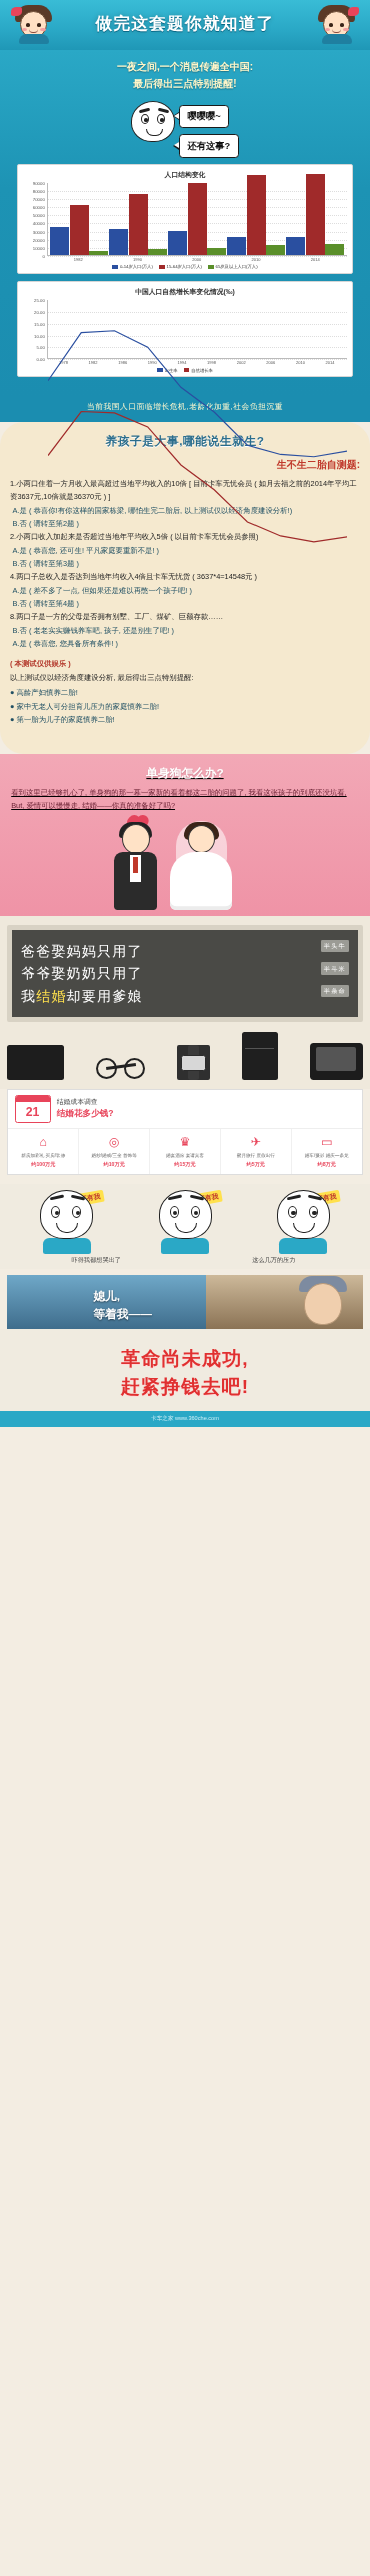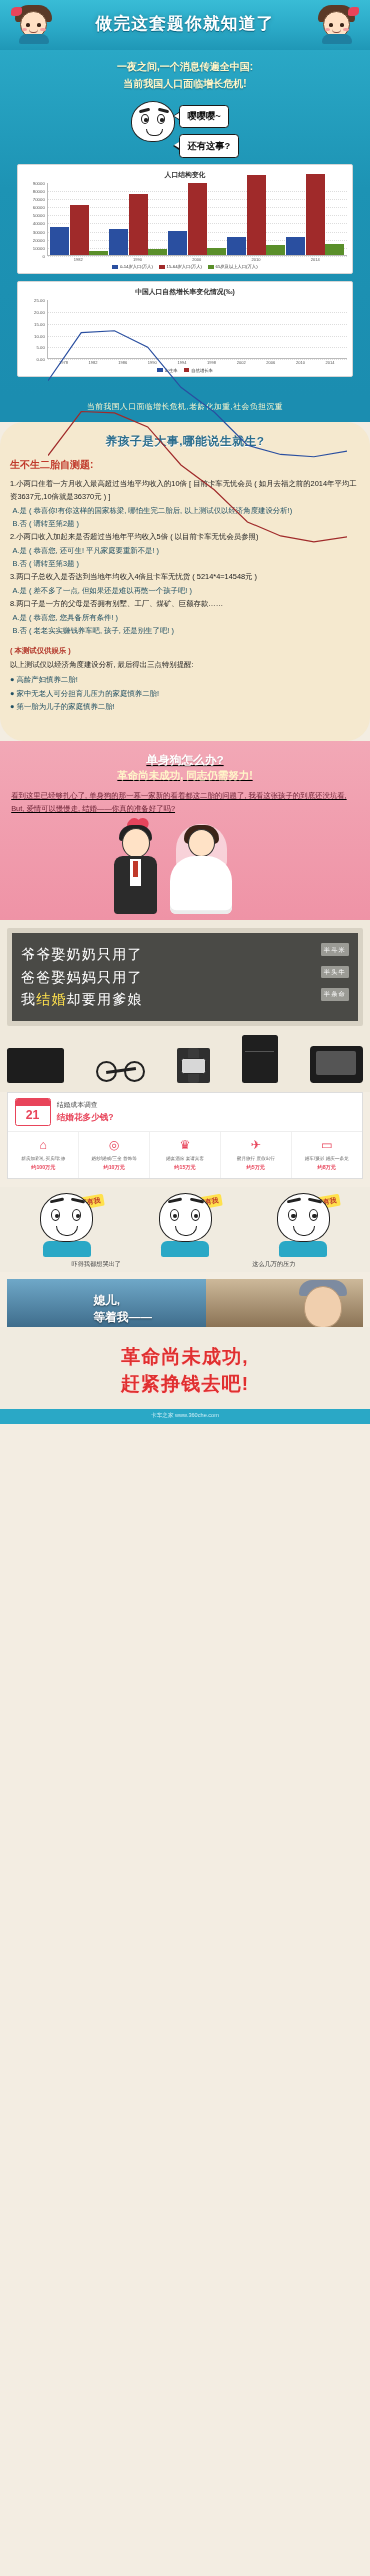--- a/index.html
+++ b/index.html
@@ -127,21 +127,21 @@
     background-image:linear-gradient(135deg, rgba(255,255,255,.35) 0 1.2px, transparent 1.2px 5px);
     padding:10px 10px 28px 10px;
     border-radius:24px;
   }
   .sec-head {
     text-align:center; color:#2b6d8c; font-size:11.7px; font-weight:bold;
     letter-spacing:0.6px; margin:2.5px 0 8.6px 0;
     text-shadow:0 0.6px 0 #fff;
   }
   .sub-head {
-    text-align:left; color:#c0392b; font-size:10px; font-weight:bold; margin:6.2px 0 6.2px 0;
+    text-align:right; color:#c0392b; font-size:10px; font-weight:bold; margin:6.2px 0 6.2px 0;
   }
   .q { font-size:7.4px; color:#222; line-height:1.75; margin:0 0 1.2px 0; }
   .opt { font-size:7.4px; color:#1f4f63; line-height:1.75; margin-left:2.5px;}
   .warn { color:#b3382b; font-weight:bold; font-size:7.4px; margin-top:7.4px; }
   .bullet { font-size:7.4px; color:#1f4f63; line-height:1.8;}
 
   
   .pink {
     background:linear-gradient(180deg,#f2a8b6 0%, #ef93a6 100%);
     padding:10px 10px 6.2px 10px; text-align:center;text-decoration:underline;
@@ -223,21 +223,21 @@
   .tf .e i{position:absolute;width:4.3px;height:4.3px;background:#222;border-radius:50%;top:3.7px;left:2.5px;}
   .tf .m{position:absolute;left:15px;top:32px;width:22px;height:10px;border:1.2px solid #222;border-top:none;border-radius:0 0 15px 15px;}
   .tf .b{position:absolute;left:8.6px;top:5px;width:13.6px;height:3.1px;background:#222;border-radius:1.9px;transform:rotate(-12deg);}
   .tf .b.r{left:30px;transform:rotate(12deg);}
   .shirt{width:48px;height:16px;margin:-1.2px auto 0 auto;background:#2aa8c6;border-radius:6.2px 6.2px 2.5px 2.5px;}
   .tword{position:absolute;right:-2.5px;top:2.5px;background:#ffe14d;color:#c0392b;font-size:6.8px;font-weight:bold;padding:1.2px 3.1px;border-radius:1.9px;transform:rotate(-10deg);}
   .trio-caps{display:flex;justify-content:space-around;margin-top:2.5px;}
   .trio-caps span{font-size:6.2px;color:#444;width:93px;text-align:center;}
 
   
-  .photo-strip{ background:#2a2f3a; margin:6.2px 7.4px 0 7.4px; height:48px; position:relative; overflow:hidden;}
+  .photo-strip{ background:#2a2f3a; margin:6.2px 7.4px 0 7.4px; height:54px; position:relative; overflow:hidden;}
   .ps-left{position:absolute;left:0;top:0;bottom:0;width:56%;background:linear-gradient(180deg,#6fa8c8,#3f6d8c);}
   .ps-right{position:absolute;right:0;top:0;bottom:0;width:44%;background:linear-gradient(180deg,#cdb99a,#8b7355);}
   .ps-face{position:absolute;right:21px;top:7.4px;width:38px;height:42px;border-radius:50% 50% 46% 46%;background:#f0cfae;border:0.6px solid #b99a79;}
   .ps-hat{position:absolute;right:16px;top:1.2px;width:48px;height:16px;background:#7d8ba0;border-radius:16px 16px 3.7px 3.7px;}
   .ps-txt{position:absolute;left:86px;top:12.3px;color:#fff;font-size:11.7px;font-weight:bold;text-shadow:0 1.2px 1.9px rgba(0,0,0,.5);line-height:1.5;}
 
   
   .final{ background:#f0ebe0; padding:16px 6.2px 11px 6.2px; text-align:center;}
   .final .l1,.final .l2{
     color:#e03030; font-size:19px; font-weight:bold; letter-spacing:1.2px; line-height:1.45;
@@ -271,21 +271,21 @@
       <div class="hc-cheek l"></div>
         <div class="hc-cheek r"></div>
         <div class="hc-mouth"></div>
       <div class="hc-body"></div>
     </div>
     <div class="title-line two">做完这套题你就知道了</div>
   </div>
 
   <div class="blue-sec">
     <div class="blue-lead">一夜之间,一个消息传遍全中国:</div>
-    <div class="blue-lead">当前我国人口面临增长危机!</div>
+    <div class="blue-lead">最后得出三点特别提醒!</div>
 
     <div class="meme-row">
       <div class="meme-face">
         <div class="mf-brow l"></div>
           <div class="mf-brow r"></div>
         <div class="mf-eye l">
             <div class="mf-pup"></div>
           </div>
         <div class="mf-eye r">
             <div class="mf-pup"></div>
@@ -433,39 +433,39 @@
     <div class="sec-head">养孩子是大事,哪能说生就生?</div>
     <div class="sub-head">生不生二胎自测题:</div>
 
     <div id="quiz-items">
         <div class="q">1.小两口住着一方月收入最高超过当地平均收入的10倍 [ 目前卡车无忧会员  ( 如月去福之前的2014年平均工资3637元,10倍就是36370元 ) ]</div>
         <div class="opt">A.是 ( 恭喜你!有你这样的国家栋梁, 哪怕生完二胎后, 以上测试仅以经济角度建设分析!)</div>
         <div class="opt">B.否 ( 请转至第2题 )</div>
         <div class="q">2.小两口收入加起来是否超过当地年平均收入5倍 ( 以目前卡车无忧会员参照)</div>
         <div class="opt">A.是 ( 恭喜您, 还可生! 平凡家庭要重新不是! )</div>
         <div class="opt">B.否 ( 请转至第3题 )</div>
-        <div class="q">3.两口子总收入是否达到当地年均收入4倍且卡车无忧货 ( 5214*4=14548元 )</div>
+        <div class="q">4.两口子总收入是否达到当地年均收入4倍且卡车无忧货 ( 3637*4=14548元 )</div>
         <div class="opt">A.是 ( 差不多了一点, 但如果还是难以再憋一个孩子吧! )</div>
+        <div class="opt">B.否 ( 请转至第4题 )</div>
         <div class="q">8.两口子是一方的父母是否拥有别墅、工厂、煤矿、巨额存款……</div>
+        <div class="opt">B.否 ( 老老实实赚钱养车吧, 孩子, 还是别生了吧! )</div>
         <div class="opt">A.是 ( 恭喜您, 您具备所有条件! )</div>
-        <div class="opt">B.否 ( 老老实实赚钱养车吧, 孩子, 还是别生了吧! )</div>
       </div>
 
     <div class="warn">( 本测试仅供娱乐 )</div>
     <div class="q" style="margin-top:3.7px;">以上测试仅以经济角度建设分析, 最后得出三点特别提醒:</div>
     <div id="quiz-bullets">
         <div class="bullet">● 高龄产妇慎养二胎!</div>
         <div class="bullet">● 家中无老人可分担育儿压力的家庭慎养二胎!</div>
         <div class="bullet">● 第一胎为儿子的家庭慎养二胎!</div>
       </div>
   </div>
 
   <div class="pink">
     <h2>单身狗怎么办?</h2>
-    <h3>革命尚未成功, 同志仍需努力!</h3>
     <p>看到这里已经够扎心了, 单身狗的那一幕一家新的看着都这二胎的问题了, 我看这张孩子的到底还没坑看, But, 爱情可以慢慢走, 结婚——你真的准备好了吗?</p>
     <div class="couple">
       <div class="heart"></div>
       <div class="groom">
         <div class="g-hair"></div>
           <div class="g-head"></div>
         <div class="g-body"></div>
           <div class="g-shirt"></div>
           <div class="g-tie"></div>
       </div>
@@ -474,26 +474,26 @@
           <div class="b-hair"></div>
           <div class="b-head"></div>
         <div class="b-dress"></div>
       </div>
     </div>
   </div>
 
   <div class="board-wrap">
     <div class="board">
       <div class="line">
+        <span class="tag">半头牛</span>
+        <span>爸爸娶妈妈只用了</span>
+      </div>
+      <div class="line">
         <span class="tag">半斗米</span>
         <span>爷爷娶奶奶只用了</span>
-      </div>
-      <div class="line">
-        <span class="tag">半头牛</span>
-        <span>爸爸娶妈妈只用了</span>
       </div>
       <div class="line">
         <span class="tag">半条命</span>
         <span>我</span><span class="hl">结婚</span><span>却要用</span><span>爹娘</span>
       </div>
     </div>
   </div>
 
   <div class="objrow">
     <div class="obj sewing"></div>

